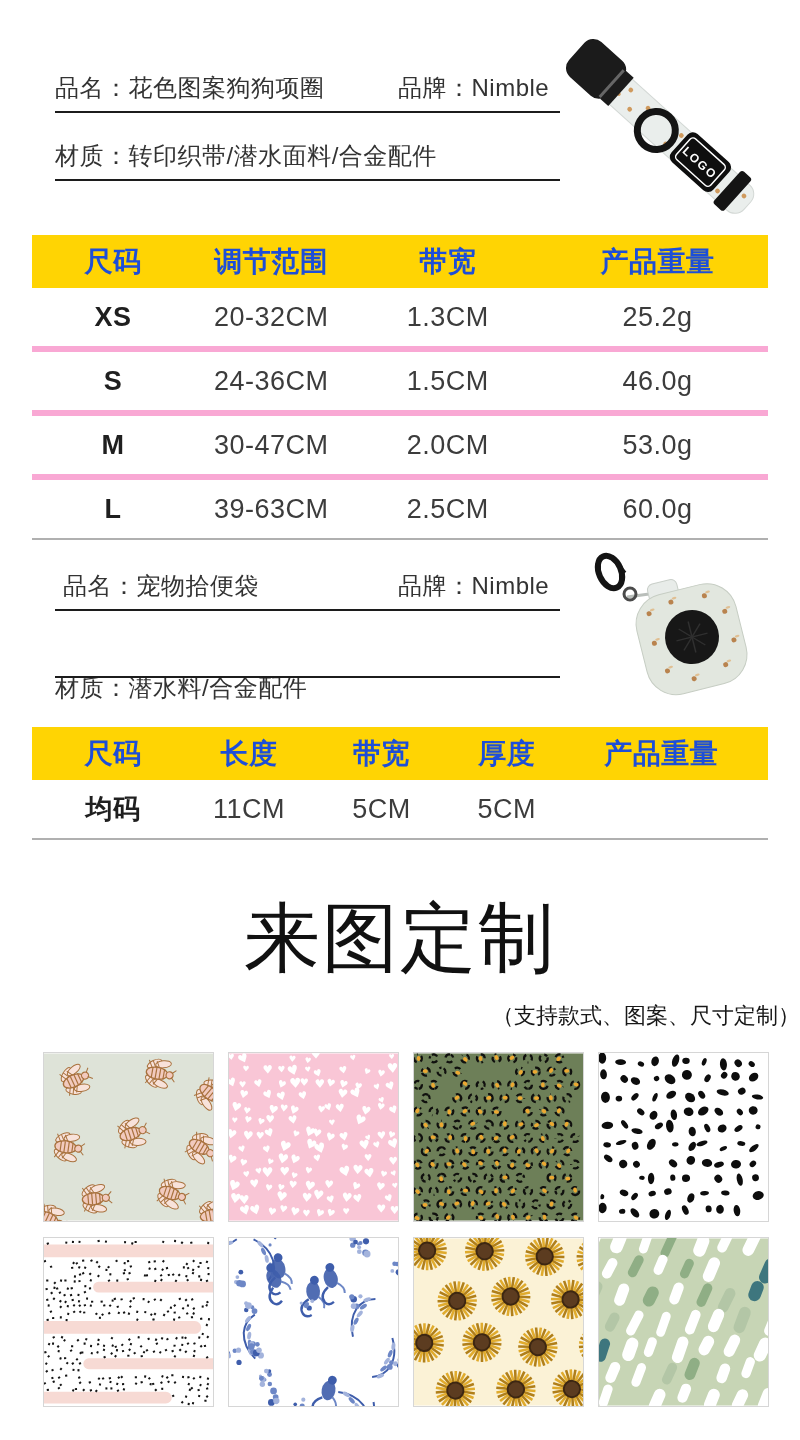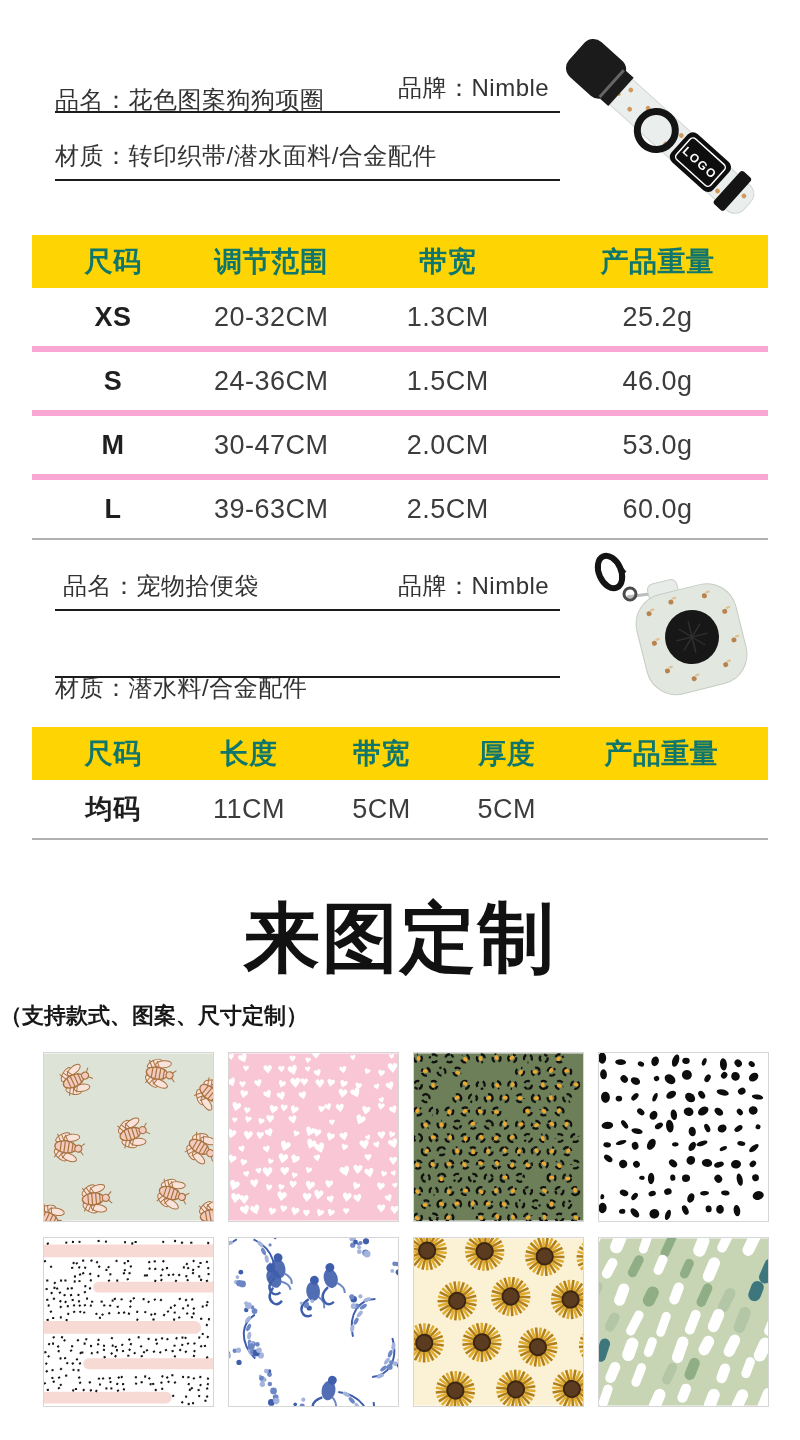--- a/index.html
+++ b/index.html
@@ -6,37 +6,37 @@
   body{width:800px;height:1440px;position:relative;background:#ffffff;overflow:hidden;
        font-family:"Liberation Sans","DejaVu Sans",sans-serif;color:#2c2c2c}
   .abs{position:absolute}
   .info-text{position:absolute;font-size:24px;color:#333;white-space:nowrap;letter-spacing:.5px}
   .hline{position:absolute;left:55px;width:505px;height:2px;background:#1c1c1c}
   .spec-table{position:absolute;left:32px;width:736px}
   .thead{display:flex;align-items:center;background:#ffd403;height:53px}
   .trow{display:flex;align-items:center;height:58px;border-bottom:6px solid #f9a8d4}
   .trow:last-child{border-bottom:2px solid #b0b0b0}
   .cell{text-align:center;font-size:27px;color:#3c3c3c;letter-spacing:.5px}
-  .thead .cell{font-weight:bold;font-size:28px;color:#0f766e}
+  .thead .cell{font-weight:bold;font-size:28px;color:#1d4ed8}
   .trow .cell:first-child{font-weight:bold;font-size:27px;color:#1f1f1f}
   .t1 .c0{width:22%}.t1 .c1{width:21%}.t1 .c2{width:27%}.t1 .c3{width:30%}
   .t2 .c0{width:22%}.t2 .c1{width:15%}.t2 .c2{width:21%}.t2 .c3{width:13%}.t2 .c4{width:29%}
   .custom-title{position:absolute;top:888px;left:0;width:100%;text-align:center;
-                font-size:76px;font-weight:bold;color:#111;letter-spacing:2px}
-  .custom-sub{position:absolute;top:1001px;left:0;width:100%;text-align:left;
-              font-size:22px;font-weight:bold;color:#181818}
+                font-size:76px;font-weight:normal;color:#111;letter-spacing:2px}
+  .custom-sub{position:absolute;top:1001px;left:0;width:100%;text-align:right;
+              font-size:22px;font-weight:normal;color:#181818}
   .pattern-grid{position:absolute;left:43px;top:1052px;display:grid;
                 grid-template-columns:repeat(4,171px);grid-auto-rows:170px;column-gap:14px;row-gap:15px}
   .swatch{width:171px;height:170px;border:1px solid #d6d6d6;box-sizing:border-box;overflow:hidden;background:#fff}
   .swatch svg{display:block}
 </style>
 </head>
 <body>
 
-<div class="info-text" style="left:55px;top:84px"><span>品名：</span><span>花色图案狗狗项圈</span></div>
+<div class="info-text" style="left:55px;top:72px"><span>品名：</span><span>花色图案狗狗项圈</span></div>
 <div class="info-text" style="left:398px;top:72px"><span>品牌：</span><span>Nimble</span></div>
 <div class="hline" style="top:111px"></div>
 <div class="info-text" style="left:55px;top:140px"><span>材质：</span><span>转印织带/潜水面料/合金配件</span></div>
 <div class="hline" style="top:179px"></div>
 
 <svg class="abs" style="left:562px;top:32px" width="222" height="205" viewBox="0 0 222 205">
   <g transform="rotate(42 105 100)">
     <rect x="-10" y="84" width="224" height="34" rx="12" fill="#eaeeec" stroke="#d3d8d5" stroke-width="1"></rect>
     <g fill="#cf9a5e">
       <circle cx="50" cy="93" r="2.4"></circle>

